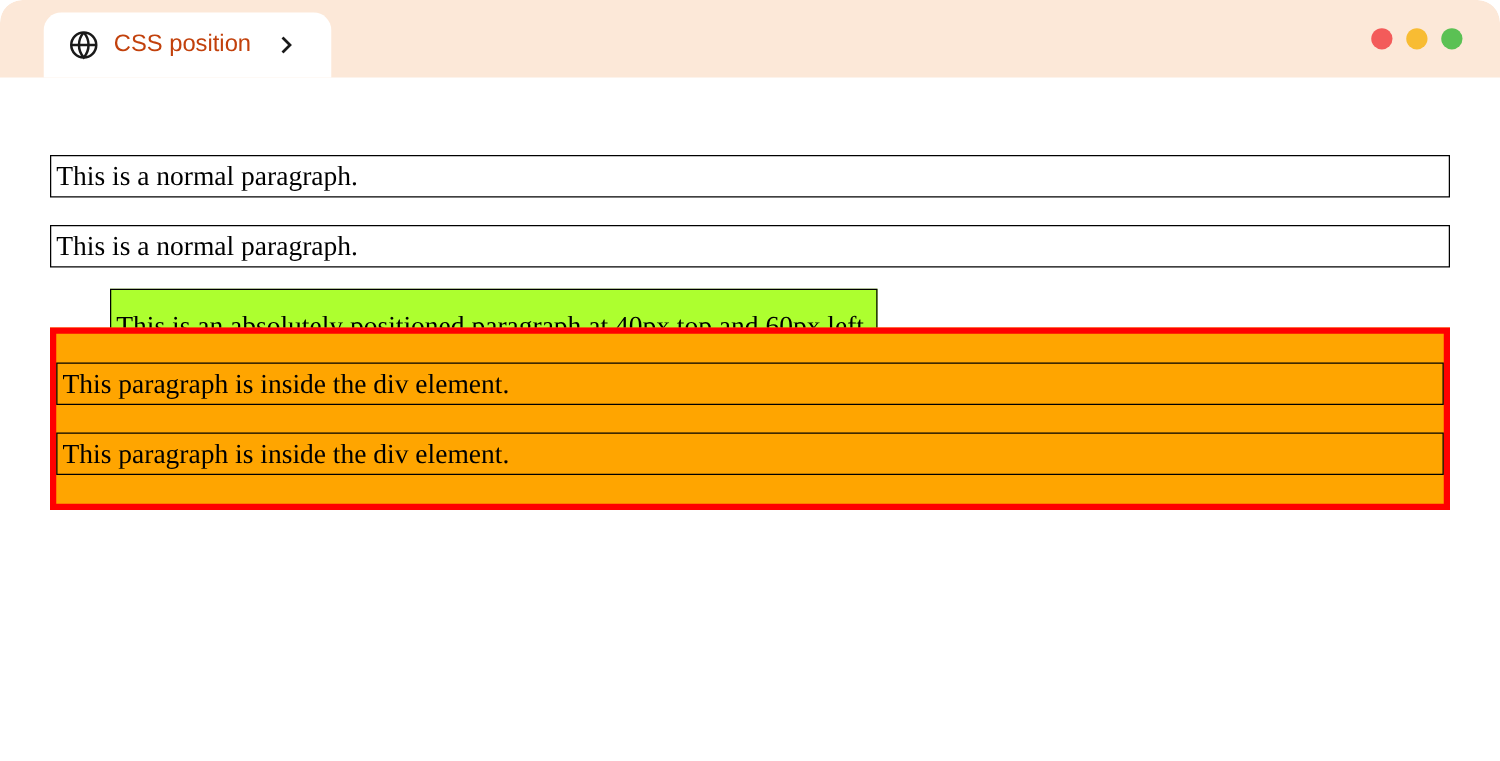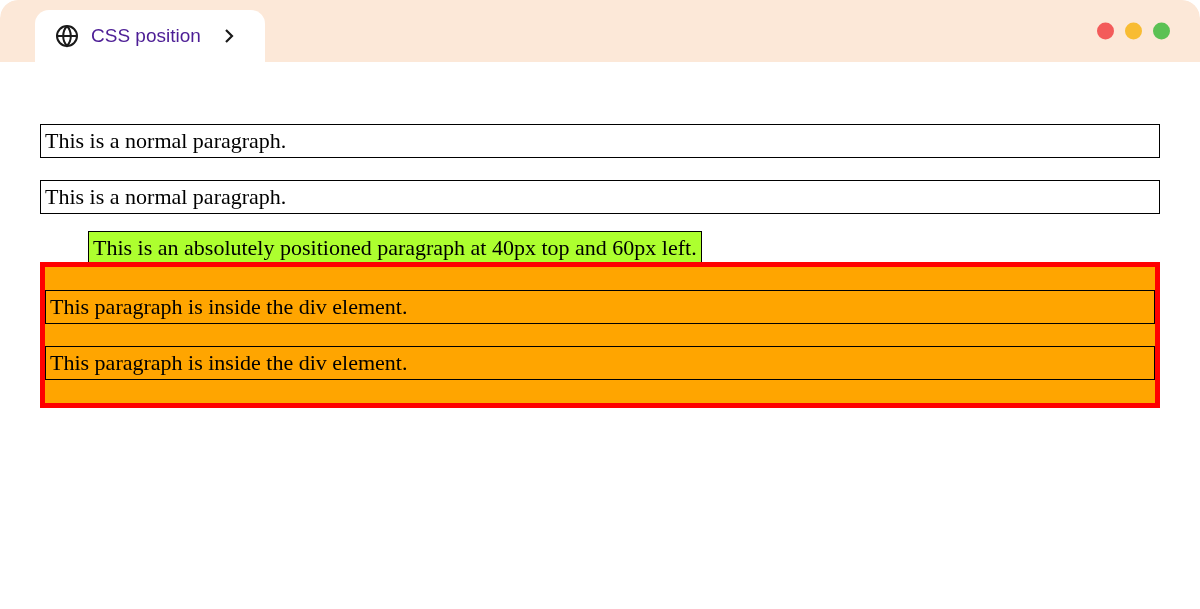--- a/index.html
+++ b/index.html
@@ -43,21 +43,21 @@
       width: 24px;
       height: 24px;
       display: flex;
       align-items: center;
       justify-content: center;
     }
     
     .tab-title {
       font-size: 19px;
       font-weight: 500;
-      color: #4c1d95;
+      color: #c2410c;
       font-family: -apple-system, BlinkMacSystemFont, 'Segoe UI', sans-serif;
     }
     
     .tab-chevron {
       width: 16px;
       height: 16px;
       display: flex;
       align-items: center;
       justify-content: center;
       margin-left: 8px;
@@ -96,21 +96,21 @@
     .bordered-para {
       border: 1px solid #000;
       padding: 3px 4px;
       margin: 22px 0;
     }
     
     .abs-para {
       position: absolute;
       border: 1px solid #000;
       background: #adff2f;
-      padding: 3px 4px;
+      padding: 16px 4px;
       margin: 0;
     }
     
     .abs-top {
       top: 107px;
       left: 48px;
     }
     
     .rel-div {
       position: relative;

